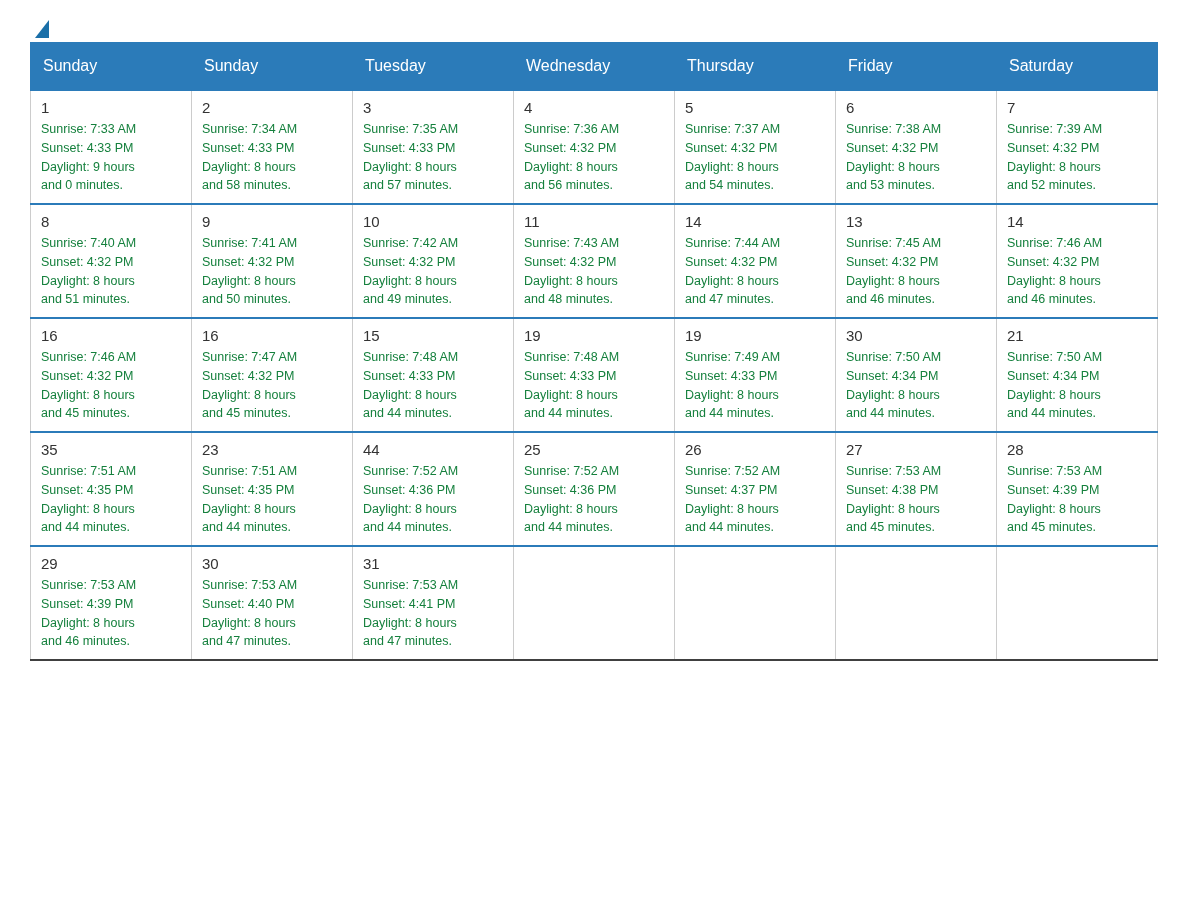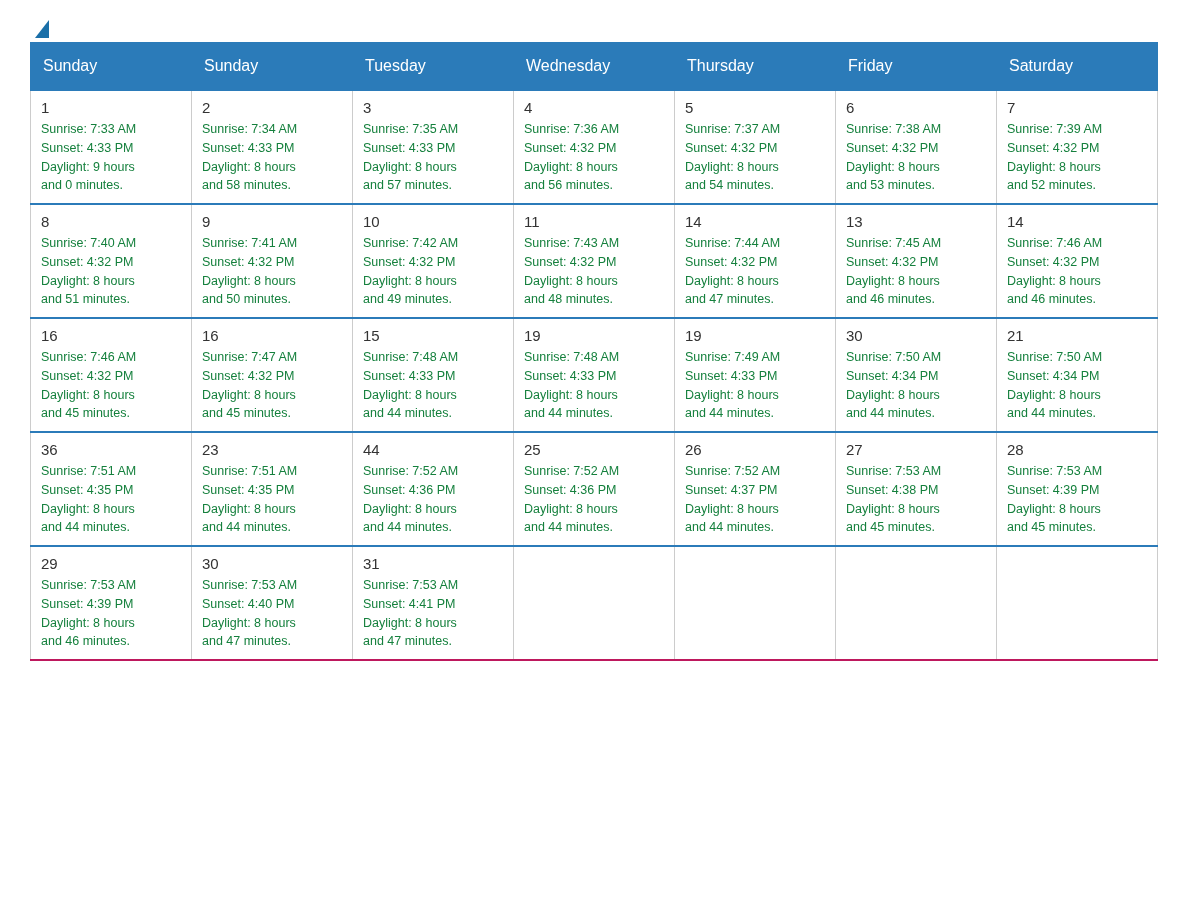--- a/index.html
+++ b/index.html
@@ -89,21 +89,21 @@
       font-weight: normal;
       margin-bottom: 4px;
       display: block;
     }
     .day-info {
       font-size: 12.5px;
       line-height: 1.5;
       color: #15803d;
     }
     .calendar tr:last-child td {
-      border-bottom: 2px solid #be185d;
+      border-bottom: 2px solid #404040;
     }
     .calendar thead tr th:first-child {
       border-radius: 0;
     }
     .week-row td {
       border-top: 2px solid #2b7bb9;
     }
     .empty-cell {
       background: #fff;
     }
@@ -328,21 +328,21 @@
         <div class="day-info">
           Sunrise: 7:50 AM<br>
           Sunset: 4:34 PM<br>
           Daylight: 8 hours<br>
           and 44 minutes.
         </div>
       </td>
       </tr>
       <tr class="week-row">
         <td>
-        <span class="day-num">36</span>
+        <span class="day-num">35</span>
         <div class="day-info">
           Sunrise: 7:51 AM<br>
           Sunset: 4:35 PM<br>
           Daylight: 8 hours<br>
           and 44 minutes.
         </div>
       </td>
         <td>
         <span class="day-num">23</span>
         <div class="day-info">

